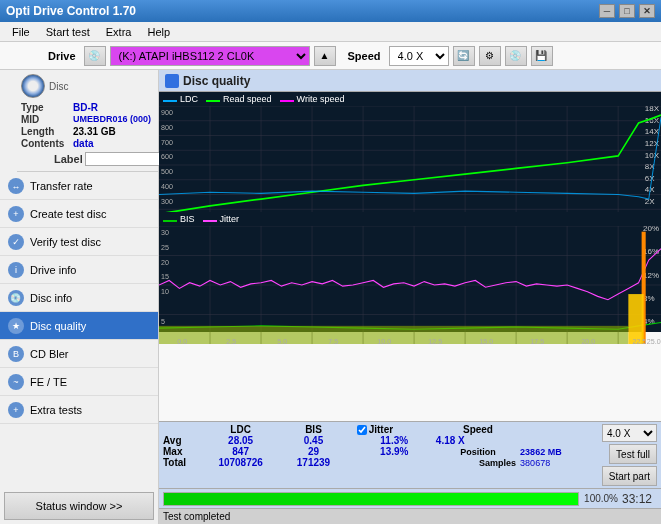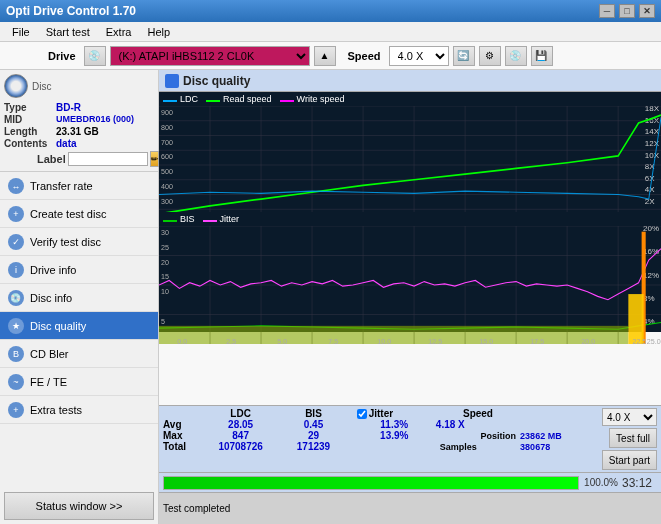--- a/index.html
+++ b/index.html
@@ -49,21 +49,21 @@
       height: 28px;
       display: flex;
       align-items: center;
       padding: 0 6px;
       border-bottom: 1px solid #ccc;
       gap: 4px;
       font-size: 11px;
     }
     .drive-label { font-weight: bold; margin-right: 4px; margin-left: 42px; }
     .drive-selector {
-      background: #be185d;
+      background: #d946ef;
       border: 1px solid #aaa;
       height: 20px;
       padding: 0 4px;
       font-size: 11px;
       min-width: 200px;
       cursor: pointer;
     }
     .drive-btn {
       width: 22px; height: 20px;
       background: linear-gradient(to bottom, #e8e8e8, #d0d0d0);
@@ -93,20 +93,21 @@
     .sidebar {
       width: 159px;
       background: #f0f0f0;
       border-right: 1px solid #ccc;
       display: flex;
       flex-direction: column;
     }
     .disc-info-panel {
       border-bottom: 1px solid #ccc;
       padding: 4px;
+      margin-left: 17px;
     }
     .disc-info-header {
       display: flex;
       align-items: center;
       gap: 4px;
       margin-bottom: 4px;
     }
     .disc-icon {
       width: 24px; height: 24px;
       border-radius: 50%;
@@ -251,21 +252,21 @@
     }
     .progress-fill {
       height: 100%;
       background: linear-gradient(to right, #00cc00, #00ff00);
     }
     .progress-text { font-size: 10px; color: #333; min-width: 35px; text-align: right; }
     .time-text { font-size: 12px; color: #333; min-width: 35px; }
 
     .status-bar {
       background: #d0d0d0;
-      height: 32px;
+      height: 16px;
       display: flex;
       align-items: center;
       padding: 0 4px;
       font-size: 10px;
       border-top: 1px solid #aaa;
     }
 
     .bottom-controls {
       display: flex;
       align-items: stretch;
@@ -566,31 +567,31 @@
             <td></td>
             <td style="color:#0000cc; font-weight:bold; text-align:center;">11.3%</td>
             <td style="color:#0000cc; font-weight:bold; text-align:left;">4.18 X</td>
           </tr>
           <tr>
             <td style="font-weight:bold;">Max</td>
             <td style="color:#0000cc; font-weight:bold; text-align:center;">847</td>
             <td style="color:#0000cc; font-weight:bold; text-align:center;">29</td>
             <td></td>
             <td style="color:#0000cc; font-weight:bold; text-align:center;">13.9%</td>
-            <td style="font-weight:bold; text-align:right; padding:0 4px; font-size:9px;">Position</td>
+            <td style="font-weight:bold; text-align:center; padding:0 4px; font-size:9px;">Position</td>
             <td style="color:#0000cc; font-weight:bold; font-size:9px;">23862 MB</td>
           </tr>
           <tr>
             <td style="font-weight:bold;">Total</td>
             <td style="color:#0000cc; font-weight:bold; text-align:center;">10708726</td>
             <td style="color:#0000cc; font-weight:bold; text-align:center;">171239</td>
             <td></td>
             <td></td>
-            <td style="font-weight:bold; text-align:left; padding:0 4px; font-size:9px;">Samples</td>
-            <td style="color:#0000cc; font-weight:bold; font-size:9px;">380678</td>
+            <td style="font-weight:bold; text-align:right; padding:0 4px; font-size:9px;">Samples</td>
+            <td style="color:#0000cc; font-weight:normal; font-size:9px;">380678</td>
           </tr>
         </tbody>
           </table>
       </div>
 
       <div style="display:flex;flex-direction:column;gap:2px;justify-content:center;align-items:flex-end;">
         <div style="display:flex;align-items:center;gap:4px;font-size:10px;">
           <select style="width:55px;height:18px;font-size:10px;border:1px solid #aaa;">
             <option>4.0 X</option>
           </select>

